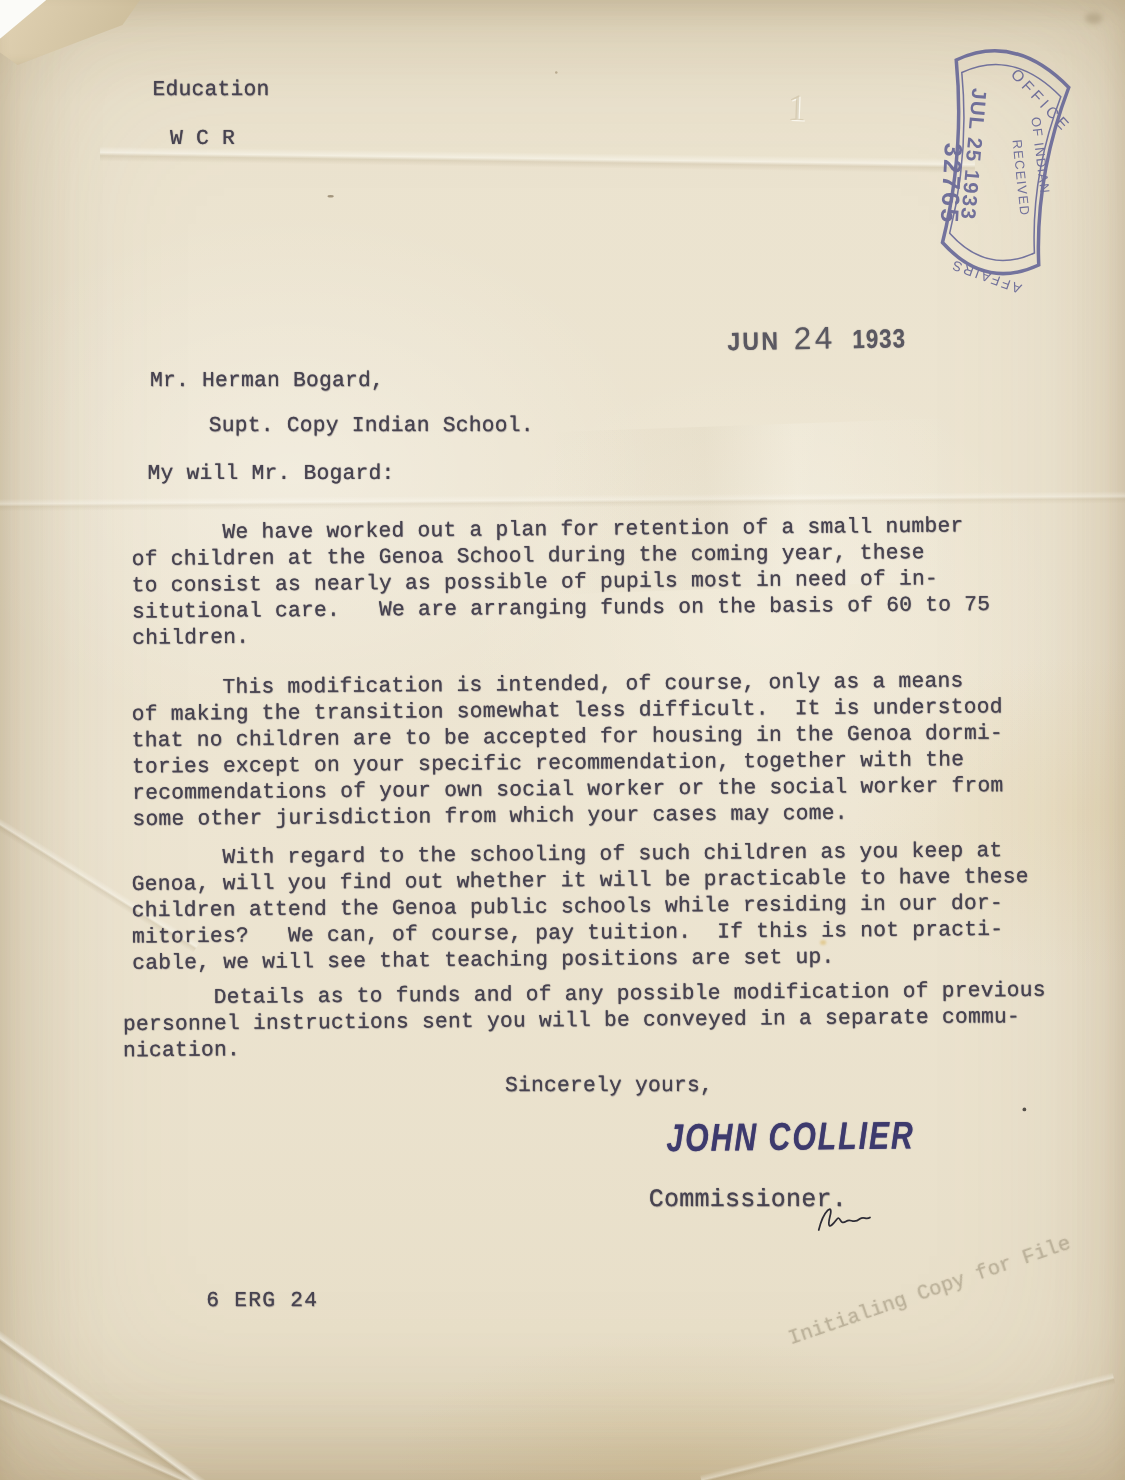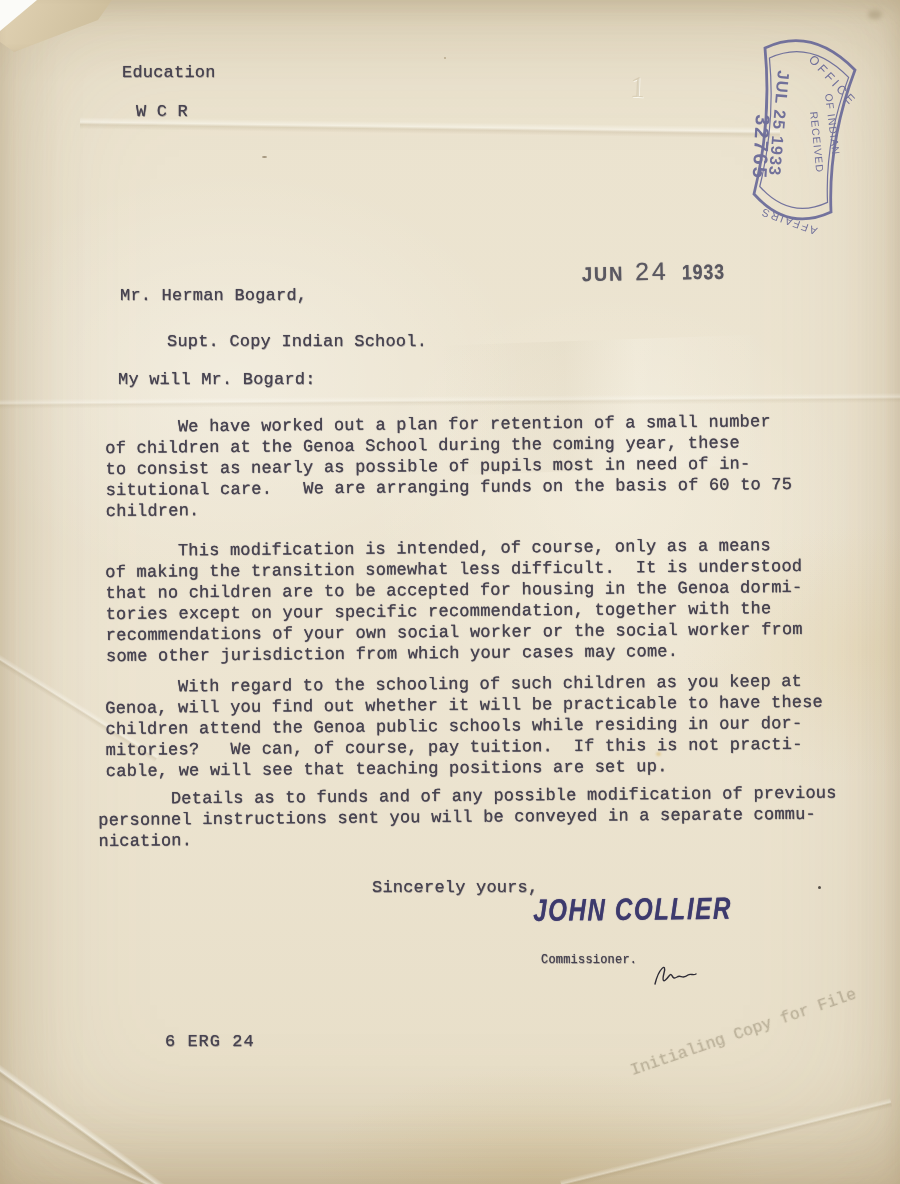--- a/index.html
+++ b/index.html
@@ -54,22 +54,22 @@
   .date-stamp .y{font-size:21px;font-weight:bold;letter-spacing:1px;transform:scaleX(0.85);}
   .received-stamp{position:absolute;left:732px;top:30px;opacity:0.85;}
   .received-stamp text{fill:#5c5d92;font-family:"Liberation Sans","DejaVu Sans",sans-serif;}
   .sig-name{
     position:absolute;left:533px;top:893px;
     font-family:"Liberation Sans","DejaVu Sans",sans-serif;font-style:italic;font-weight:600;
     font-size:31px;letter-spacing:2px;color:#3d3a6d;
     transform:scaleX(0.78) rotate(-0.5deg);transform-origin:left top;
     text-shadow:0 0 1px rgba(60,56,110,0.8);white-space:pre;
   }
-  .closing{left:372px;top:859px;margin-top:18px;}
-  .sig-title{left:541px;top:950px;font-size:12px;}
+  .closing{left:404px;top:859px;}
+  .sig-title{left:519px;top:950px;font-size:20px;}
   .footer-ref{left:142px;top:1031px;letter-spacing:1px;margin-left:23px;}
   .file-stamp{
     position:absolute;left:628px;top:1062px;
     font-size:16.5px;color:#978c74;opacity:0.55;white-space:pre;
     transform:rotate(-19deg);transform-origin:left top;
     text-shadow:0 0 1px rgba(150,140,115,0.8);filter:blur(0.3px);
   }
   .squiggle{position:absolute;left:650px;top:960px;}
 </style>
 </head>
@@ -109,21 +109,21 @@
     <text transform="translate(24,84) rotate(93)" font-size="20" font-weight="bold" letter-spacing="2" fill="#4c4d85">32765</text>
     <text transform="translate(86,198) rotate(200)" font-size="11" letter-spacing="2">AFFAIRS</text>
   </svg>
 
   <div class="date-stamp">
     <span class="m">JUN</span>
     <span class="d">24</span>
     <span class="y">1933</span>
   </div>
 
-  <div class="typed" style="left:120px;top:285px;">Mr. Herman Bogard,</div>
+  <div class="typed" style="left:120px;top:295px;">Mr. Herman Bogard,</div>
   <div class="typed" style="left:167px;top:331px;">Supt. Copy Indian School.</div>
   <div class="typed" style="left:118px;top:369px;">My will Mr. Bogard:</div>
 
   <div class="typed para" style="left:105px;top:417px;">       We have worked out a plan for retention of a small number
 of children at the Genoa School during the coming year, these
 to consist as nearly as possible of pupils most in need of in-
 situtional care.   We are arranging funds on the basis of 60 to 75
 children.</div>
   <div class="typed para" style="left:105px;top:541px;">       This modification is intended, of course, only as a means
 of making the transition somewhat less difficult.  It is understood

